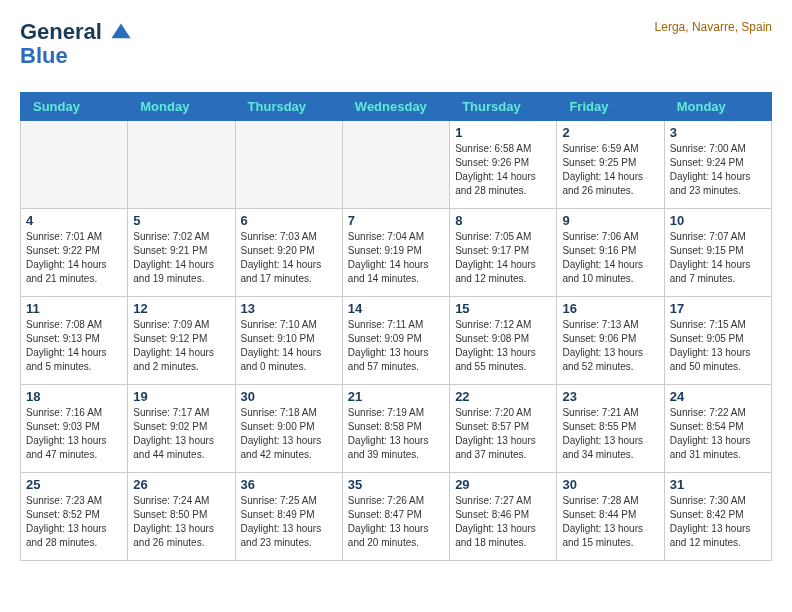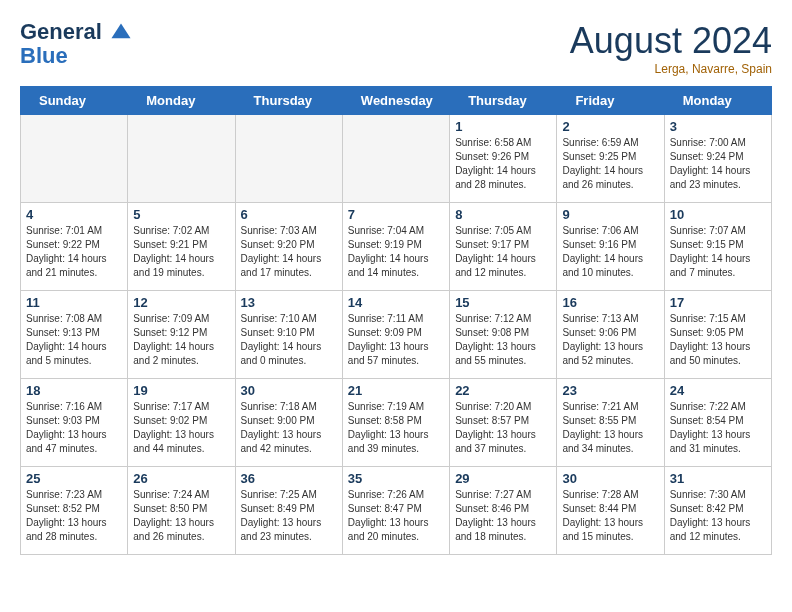--- a/index.html
+++ b/index.html
@@ -7,21 +7,21 @@
       font-family: Arial, sans-serif;
       background: #fff;
       width: 792px;
       min-height: 612px;
       padding: 20px;
     }
     .header {
       display: flex;
       justify-content: space-between;
       align-items: flex-start;
-      margin-bottom: 10px;
+      margin-bottom: 24px;
     }
     .logo {
       display: flex;
       align-items: center;
     }
     .logo-icon {
       width: 28px;
       height: 28px;
       margin-left: 2px;
     }
@@ -37,22 +37,22 @@
       font-size: 12px;
       color: #a16207;
     }
     table {
       width: 100%;
       border-collapse: collapse;
       table-layout: fixed;
     }
     th {
       background-color: #2a6ebb;
-      color: #ffffff;
-      padding: 6px 18px;
+      color: #5eead4;
+      padding: 6px 12px;
       font-size: 13px;
       font-weight: bold;
       text-align: left;
       border: 1px solid #2a6ebb;
     }
     td {
       border: 1px solid #ccc;
       vertical-align: top;
       padding: 4px 5px;
       height: 88px;
@@ -89,21 +89,20 @@
           <span style="color:#1a3a5c;">General</span>
           <svg class="logo-icon" viewBox="0 0 30 30" style="display:inline-block;vertical-align:middle;width:22px;height:22px;">
             <polygon points="15,2 28,22 2,22" fill="#2a6ebb"></polygon>
           </svg>
         </div>
       </div>
       <div style="font-size:22px;font-weight:bold;color:#2a6ebb;line-height:1.1;">Blue</div>
     </div>
   </div>
   <div class="title-section">
-    <div class="month-title">August 2024</div>
     <div class="location">Lerga, Navarre, Spain</div>
   </div>
 </div>
 
 <table>
   <thead>
     <tr>
     <th>Sunday</th>
         <th>Monday</th>
         <th>Thursday</th>

